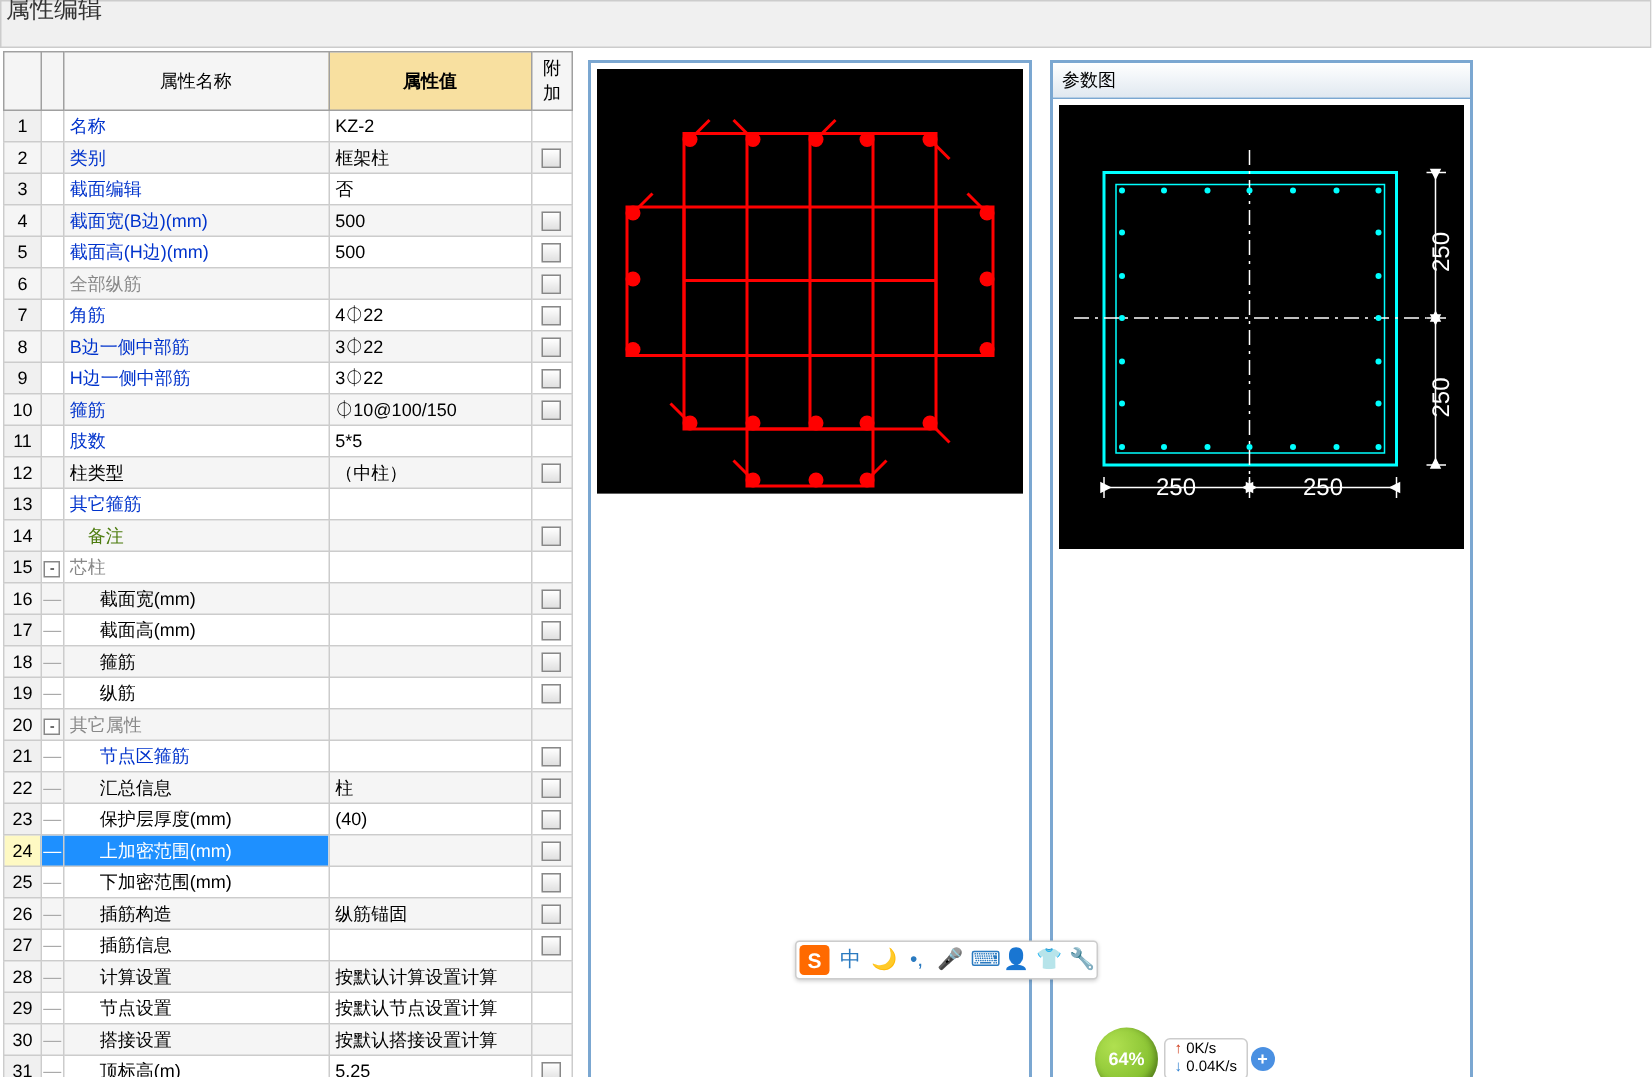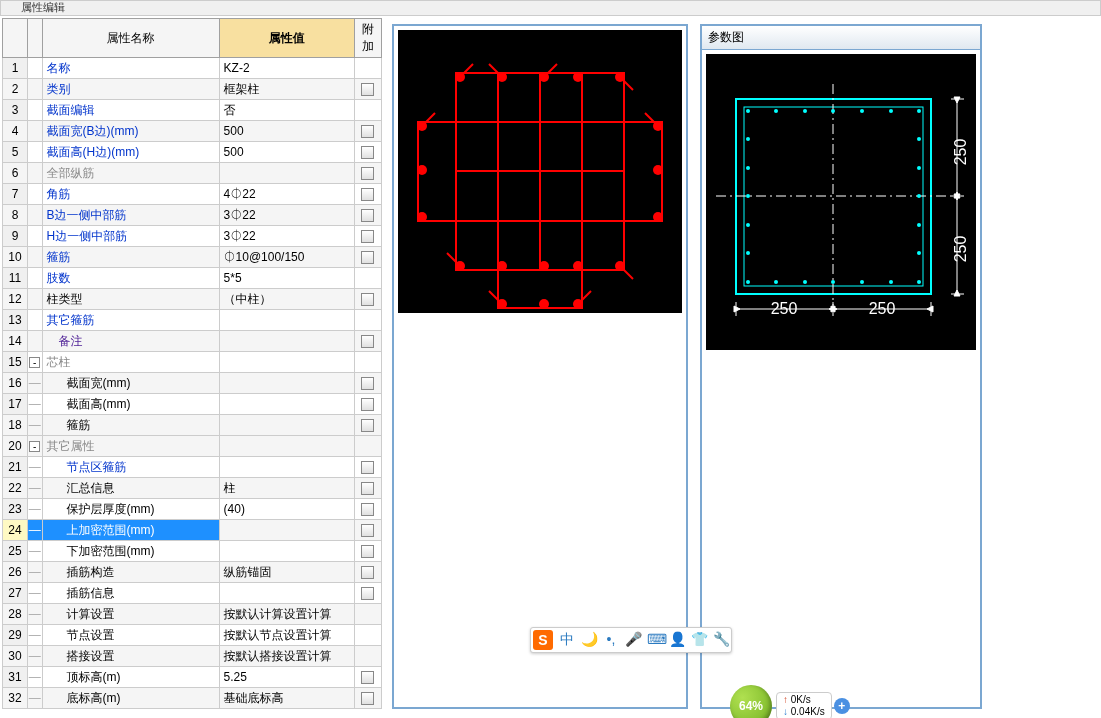--- a/index.html
+++ b/index.html
@@ -8,24 +8,24 @@
       font-size: 12px;
       background: #fff;
       width: 1101px;
       height: 718px;
       overflow: hidden;
       position: relative;
     }
     .title-bar {
       background: #f0f0f0;
       border: 1px solid #ccc;
-      padding: 0 20px;
-      height: 16px;
+      padding: 0 3px;
+      height: 32px;
       line-height: 12px;
-      font-size: 11px;
+      font-size: 16px;
       color: #333;
     }
     .main-container {
       display: flex;
       padding: 2px;
       gap: 10px;
     }
     
     .property-table {
       border-collapse: collapse;
@@ -298,21 +298,21 @@
           <tr>
             <td class="row-num">13</td>
             <td class="expand-col"></td>
             <td class="name-col">其它箍筋</td>
             <td class="value-col"></td>
             <td class="check-col"></td>
           </tr>
           <tr class="alt">
             <td class="row-num">14</td>
             <td class="expand-col"></td>
-            <td class="name-col" style="color: #4c1d95; padding-left: 16px;">备注</td>
+            <td class="name-col" style="color: #4d7c0f; padding-left: 16px;">备注</td>
             <td class="value-col"></td>
             <td class="check-col"><span class="checkbox"></span></td>
           </tr>
           <tr>
             <td class="row-num">15</td>
             <td class="expand-col"><span class="expander">-</span></td>
             <td class="name-col gray">芯柱</td>
             <td class="value-col"></td>
             <td class="check-col"></td>
           </tr>
@@ -327,20 +327,27 @@
             <td class="row-num">17</td>
             <td class="expand-col" style="color: rgb(170, 170, 170);">—</td>
             <td class="name-col indent" style="color: rgb(0, 0, 0);">截面高(mm)</td>
             <td class="value-col"></td>
             <td class="check-col"><span class="checkbox"></span></td>
           </tr>
           <tr class="alt">
             <td class="row-num">18</td>
             <td class="expand-col" style="color: rgb(170, 170, 170);">—</td>
             <td class="name-col indent" style="color: rgb(0, 0, 0);">箍筋</td>
+            <td class="value-col"></td>
+            <td class="check-col"><span class="checkbox"></span></td>
+          </tr>
+          <tr>
+            <td class="row-num">19</td>
+            <td class="expand-col" style="color: rgb(170, 170, 170);">—</td>
+            <td class="name-col indent" style="color: rgb(0, 0, 0);">纵筋</td>
             <td class="value-col"></td>
             <td class="check-col"><span class="checkbox"></span></td>
           </tr>
           <tr class="alt">
             <td class="row-num">20</td>
             <td class="expand-col"><span class="expander">-</span></td>
             <td class="name-col gray">其它属性</td>
             <td class="value-col"></td>
             <td class="check-col"></td>
           </tr>

